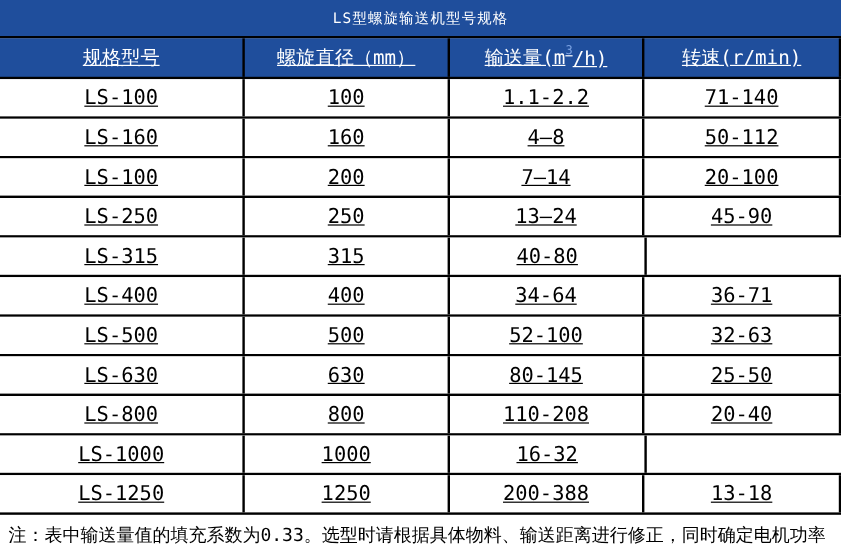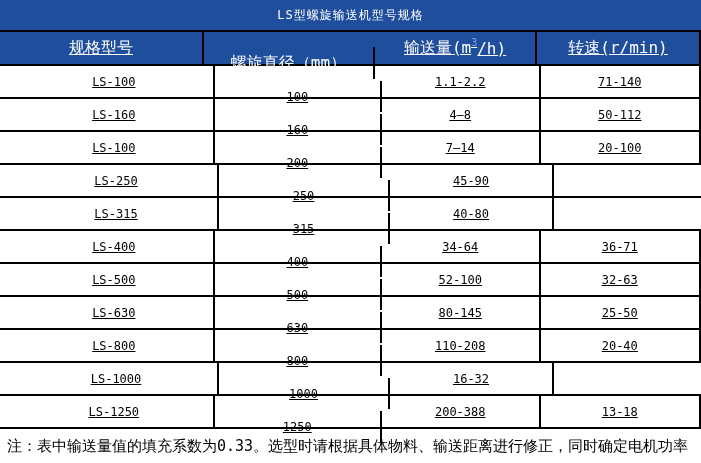--- a/index.html
+++ b/index.html
@@ -36,35 +36,34 @@
   }
   .header-row {
     height: 34px;
     background: var(--header-bg, #1F4E9C);
     color: var(--header-text, #ffffff);
     font-size: 16px;
   }
   .data-row {
     height: 33px;
     background: var(--body-bg, #ffffff);
-    font-size: 12px;
-    padding-left: 15px;
+    font-size: 17px;
   }
   .cell {
     box-sizing: border-box;
     height: 100%;
     border-right: 2px solid var(--border-color, #000000);
     display: flex;
     align-items: center;
     justify-content: center;
     white-space: nowrap;
     overflow: hidden;
   }
   .c0 { width: 204px; }
-  .c1 { width: 171px; margin-top: 15px; }
+  .c1 { width: 171px; }
   .c2 { width: 162px; }
   .c3 { width: 164px; }
   .sup {
     color: var(--sup-color, #7BA2E2);
     font-size: 10px;
     line-height: 1;
     position: relative;
     top: -5px;
   }
   .note-row {
@@ -123,20 +122,21 @@
       </div>
       <div class="row data-row">
         <div class="cell c0">LS-100</div>
         <div class="cell c1">200</div>
         <div class="cell c2">7—14</div>
         <div class="cell c3">20-100</div>
       </div>
       <div class="row data-row">
         <div class="cell c0">LS-250</div>
         <div class="cell c1">250</div>
+        <div class="cell c2">13—24</div>
         <div class="cell c3">45-90</div>
       </div>
       <div class="row data-row">
         <div class="cell c0">LS-315</div>
         <div class="cell c1">315</div>
         <div class="cell c3">40-80</div>
       </div>
       <div class="row data-row">
         <div class="cell c0">LS-400</div>
         <div class="cell c1">400</div>

